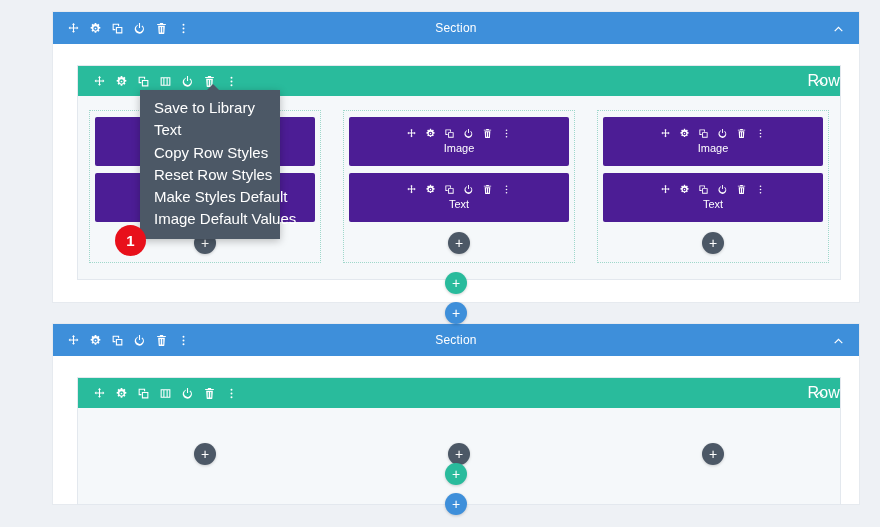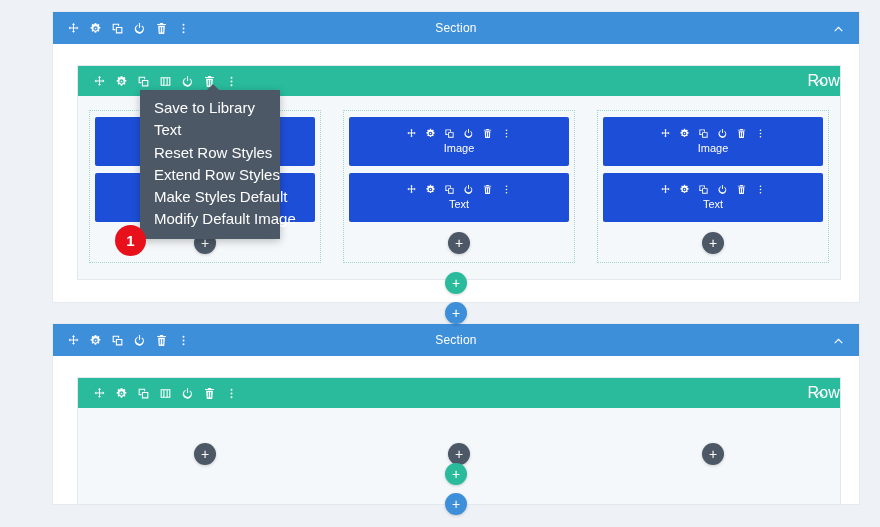--- a/index.html
+++ b/index.html
@@ -119,21 +119,21 @@
     padding: 6px 5px 8px 5px;
     min-height: 40px;
     position: relative;
     display: flex;
     flex-direction: column;
     align-items: stretch;
   }
   .col.noborder { border: none; }
 
   .module {
-    background: #1d4ed8;
+    background: #4c1d95;
     height: 49px;
     margin-bottom: 7px;
     display: flex;
     flex-direction: column;
     align-items: center;
     justify-content: center;
     color: #ffffff;
     border-radius: 2px;
   }
   .mod-icons {
@@ -689,21 +689,21 @@
       </div>
     <div class="center-add blue" style="top:169px;">
         <span>+</span>
       </div>
   </div>
 
   <div class="ctx-menu">
     <div class="ctx-pointer"></div>
     <div class="ctx-item">Save to Library</div>
     <div class="ctx-item">Text</div>
+    <div class="ctx-item">Copy Row Styles</div>
     <div class="ctx-item">Reset Row Styles</div>
-    <div class="ctx-item">Extend Row Styles</div>
     <div class="ctx-item">Make Styles Default</div>
-    <div class="ctx-item">Modify Default Image</div>
+    <div class="ctx-item">Image Default Values</div>
   </div>
 
   <div class="badge">1</div>
 
 </div>
 
 </body></html>

